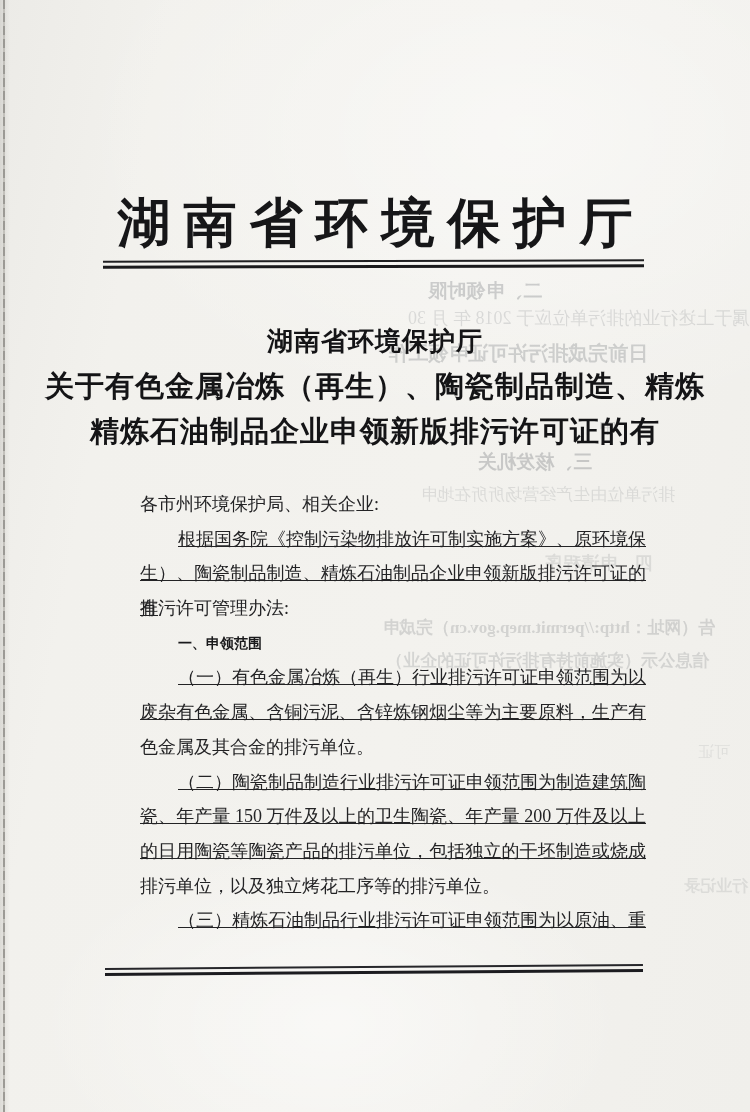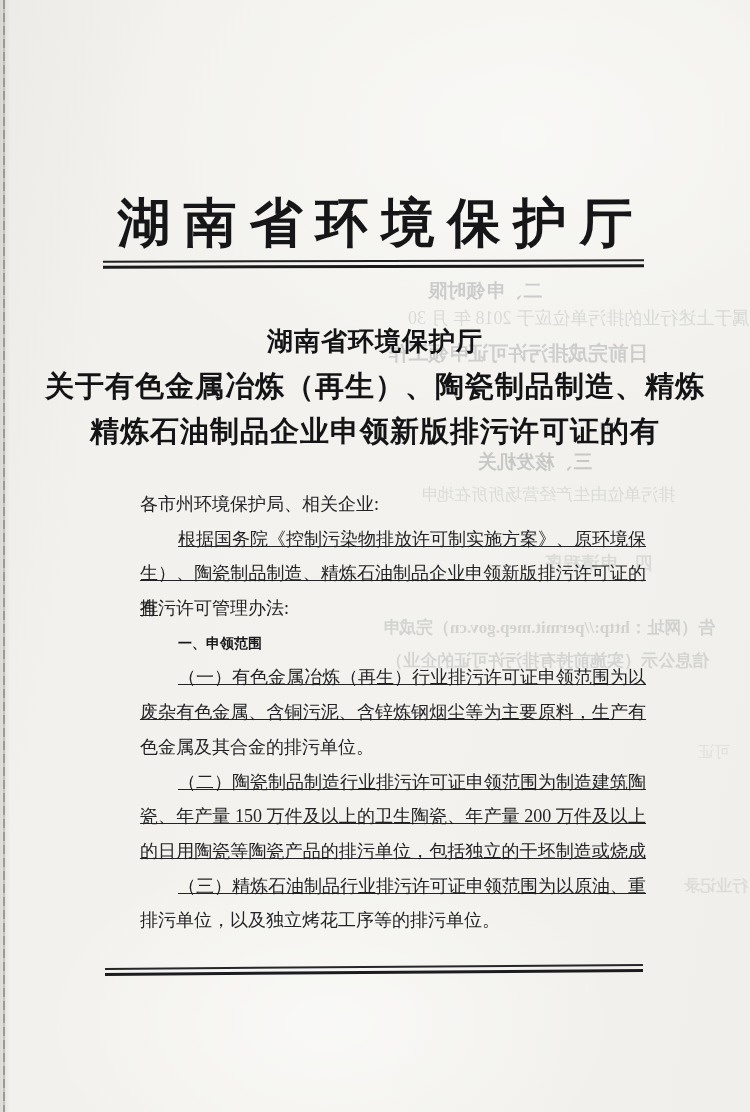--- a/index.html
+++ b/index.html
@@ -121,19 +121,19 @@
     <div class="line indent fill">根据国务院《控制污染物排放许可制实施方案》、原环境保</div>
     <div class="line fill">生）、陶瓷制品制造、精炼石油制品企业申领新版排污许可证的有</div>
     <div class="line">排污许可管理办法:</div>
     <div class="line indent hei">一、申领范围</div>
     <div class="line indent fill">（一）有色金属冶炼（再生）行业排污许可证申领范围为以</div>
     <div class="line fill">废杂有色金属、含铜污泥、含锌炼钢烟尘等为主要原料，生产有</div>
     <div class="line">色金属及其合金的排污单位。</div>
     <div class="line indent fill">（二）陶瓷制品制造行业排污许可证申领范围为制造建筑陶</div>
     <div class="line fill">瓷、年产量 150 万件及以上的卫生陶瓷、年产量 200 万件及以上</div>
     <div class="line fill">的日用陶瓷等陶瓷产品的排污单位，包括独立的干坯制造或烧成</div>
+    <div class="line">排污单位，以及独立烤花工序等的排污单位。</div>
     <div class="line indent fill">（三）精炼石油制品行业排污许可证申领范围为以原油、重</div>
-    <div class="line">排污单位，以及独立烤花工序等的排污单位。</div>
   </div>
 
   <div class="footer-rule"></div>
 
 </div>
 
 </body></html>

